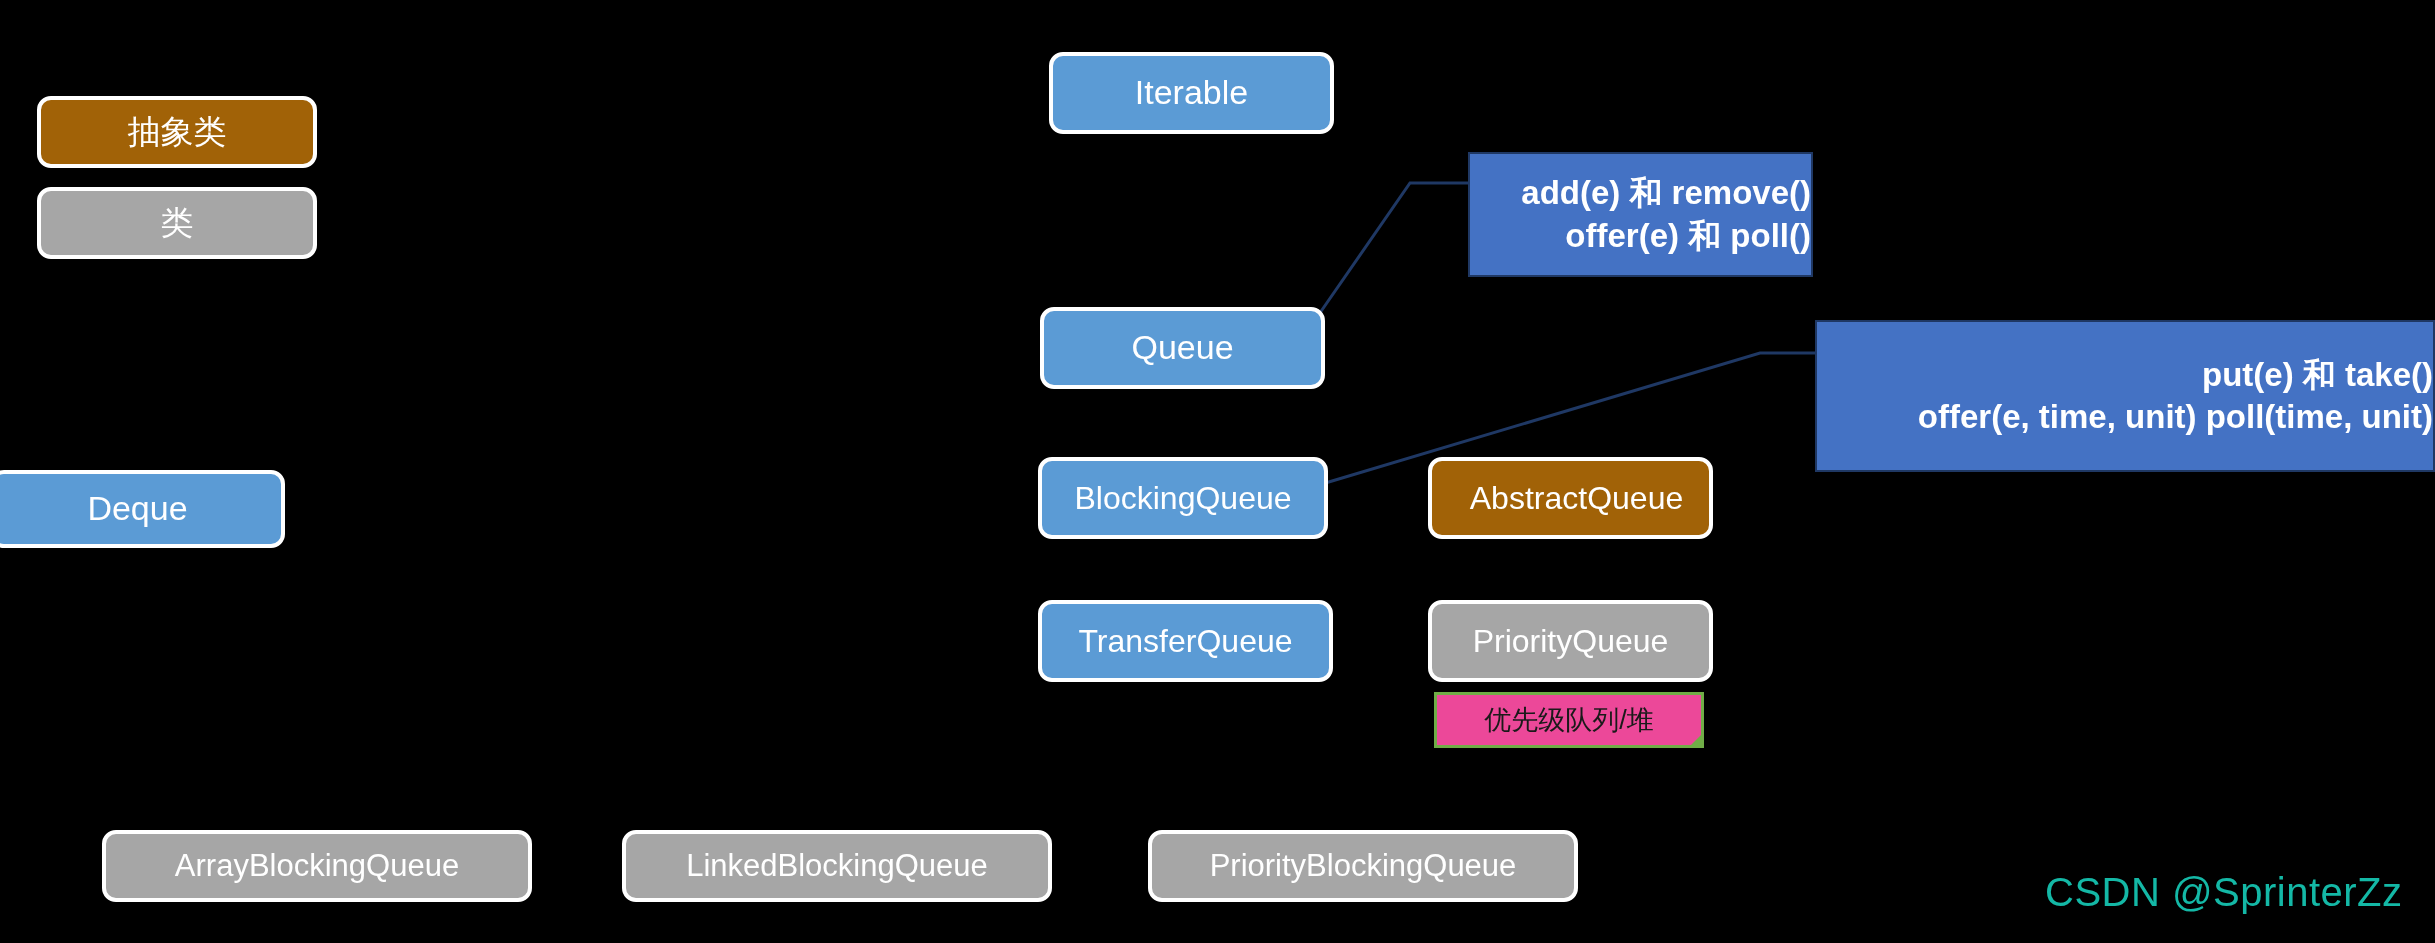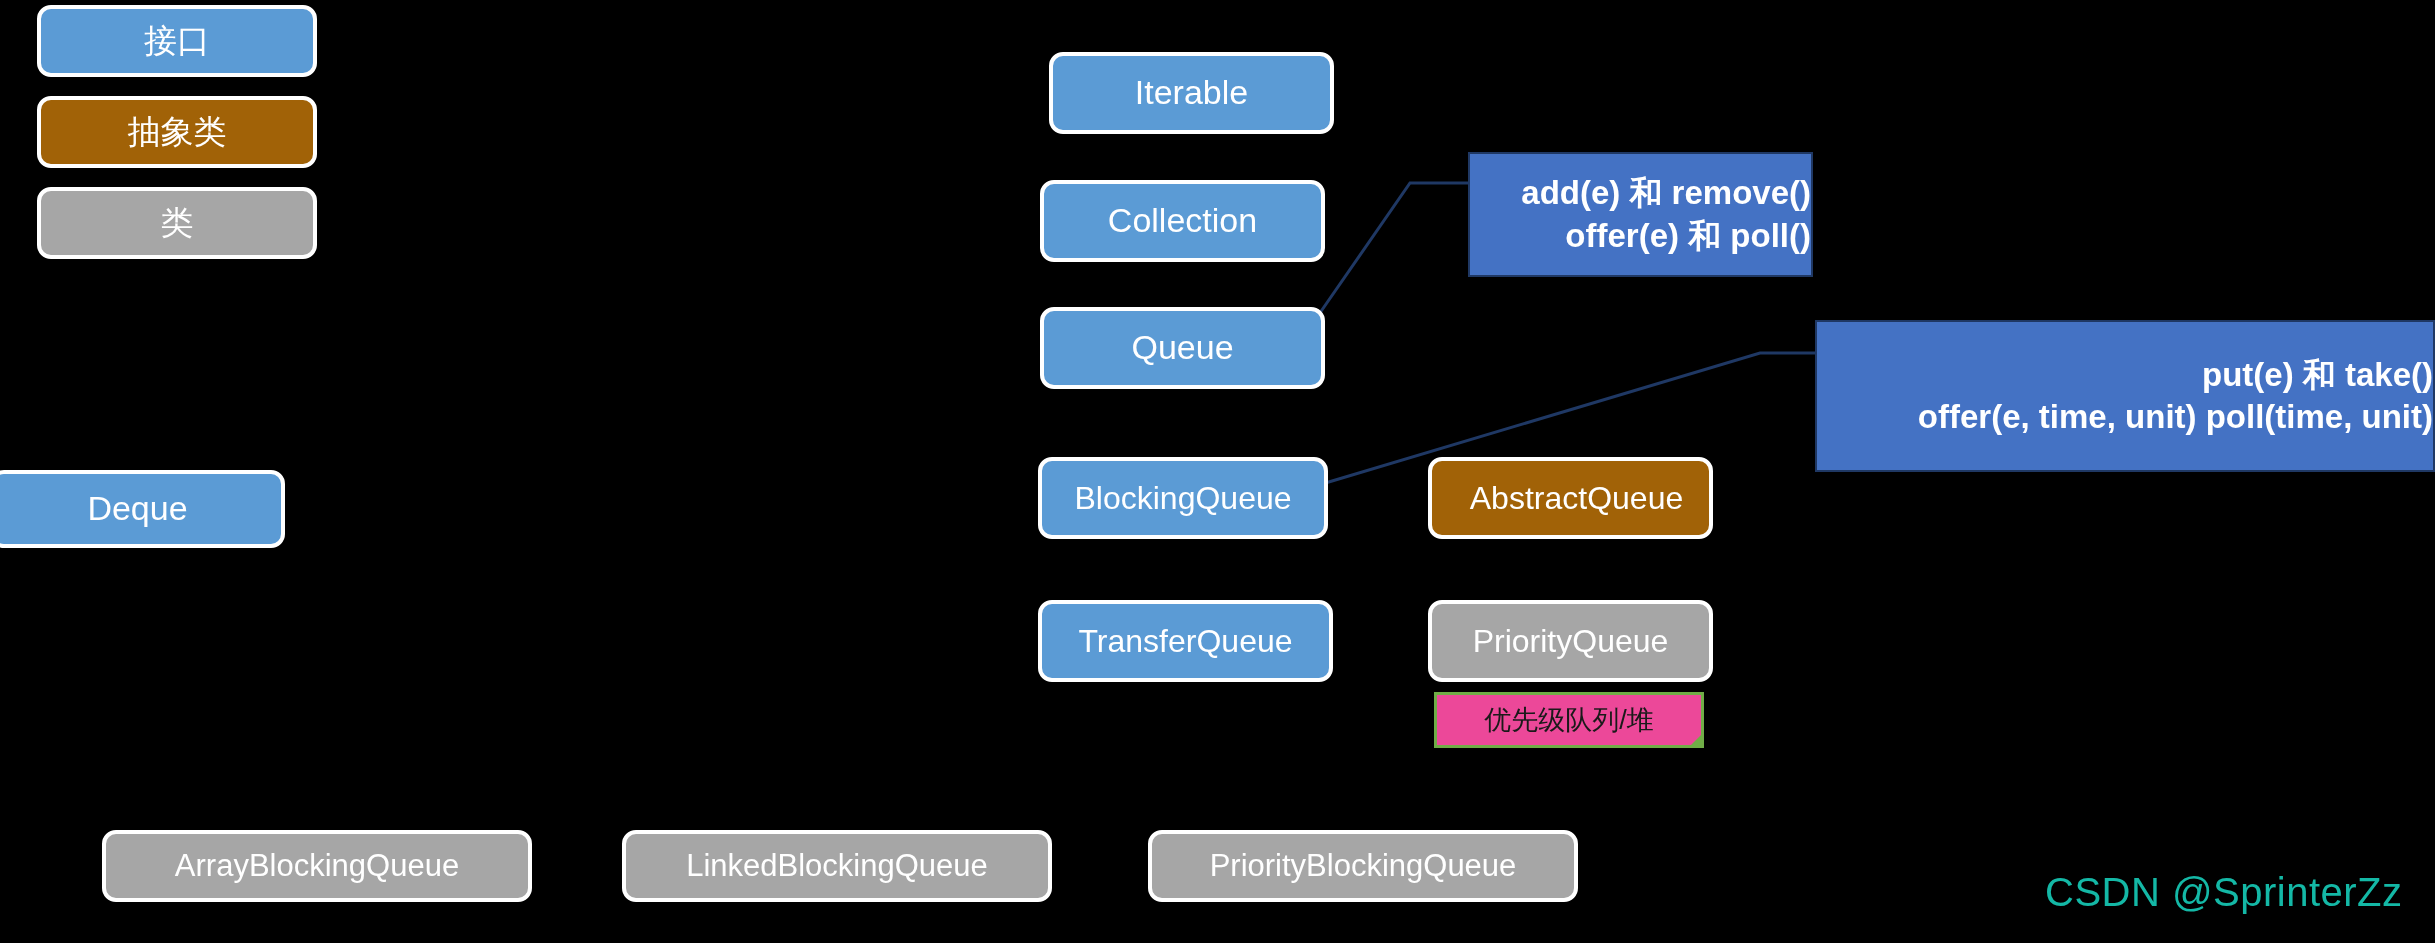--- a/index.html
+++ b/index.html
@@ -110,37 +110,31 @@
 </head>
 <body>
 
 <div id="canvas">
 
   <svg id="connectors" viewBox="0 0 2435 943" preserveAspectRatio="none">
     <polyline fill="none" stroke="#1F3864" stroke-width="3" points="1315,320 1410,183 1468,183"></polyline>
     <polyline fill="none" stroke="#1F3864" stroke-width="3" points="1312,487 1760,353 1815,353"></polyline>
   </svg>
 
-  <div class="node iface legend-node" style="left:37px;top:5px;width:280px;height:72px;">
-    <span>接口</span>
-  </div>
   <div class="node abs legend-node" style="left:37px;top:96px;width:280px;height:72px;">
     <span>抽象类</span>
   </div>
   <div class="node cls legend-node" style="left:37px;top:187px;width:280px;height:72px;">
     <span>类</span>
   </div>
 
   <div class="node iface node-lg" style="left:1040px;top:52px;width:285px;height:82px;margin-left:9px;">
     <span>Iterable</span>
   </div>
 
-  <div class="node iface node-lg" style="left:1040px;top:180px;width:285px;height:82px;">
-    <span>Collection</span>
-  </div>
 
   <div class="node iface node-lg" style="left:1040px;top:307px;width:285px;height:82px;">
     <span>Queue</span>
   </div>
 
   <div class="node iface node-lg" style="left:-10px;top:470px;width:295px;height:78px;">
     <span>Deque</span>
   </div>
 
   <div class="node iface node-md" style="left:1038px;top:457px;width:290px;height:82px;">

